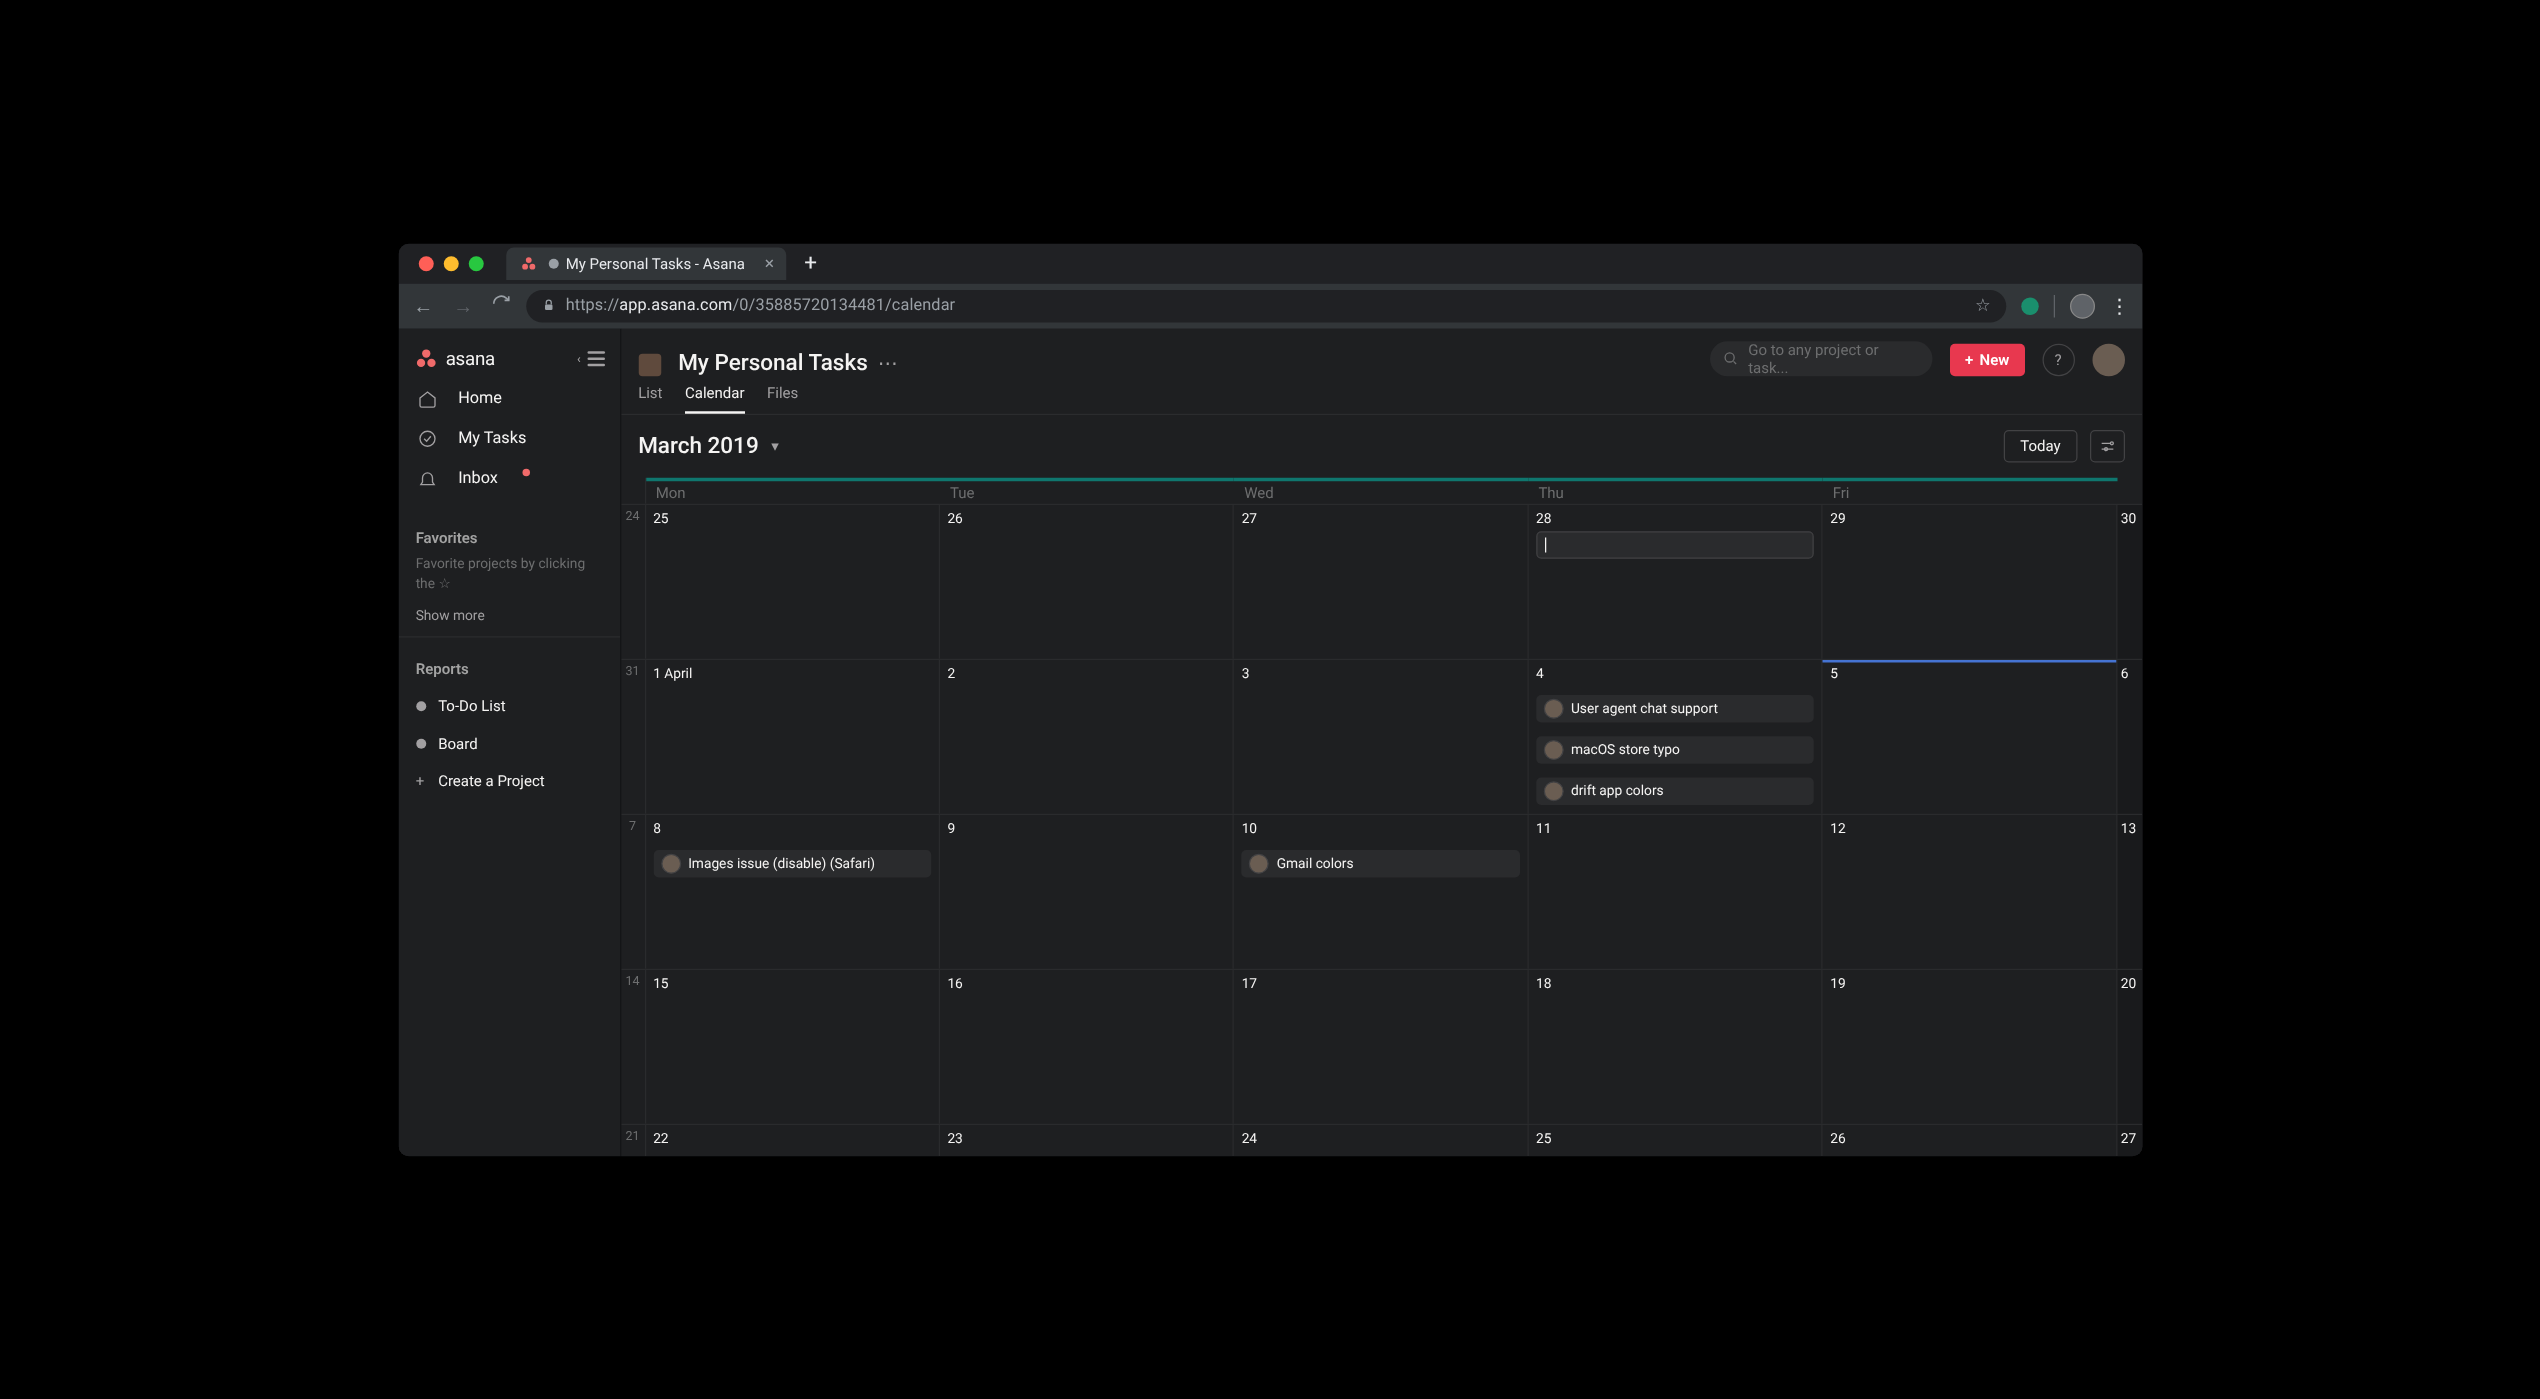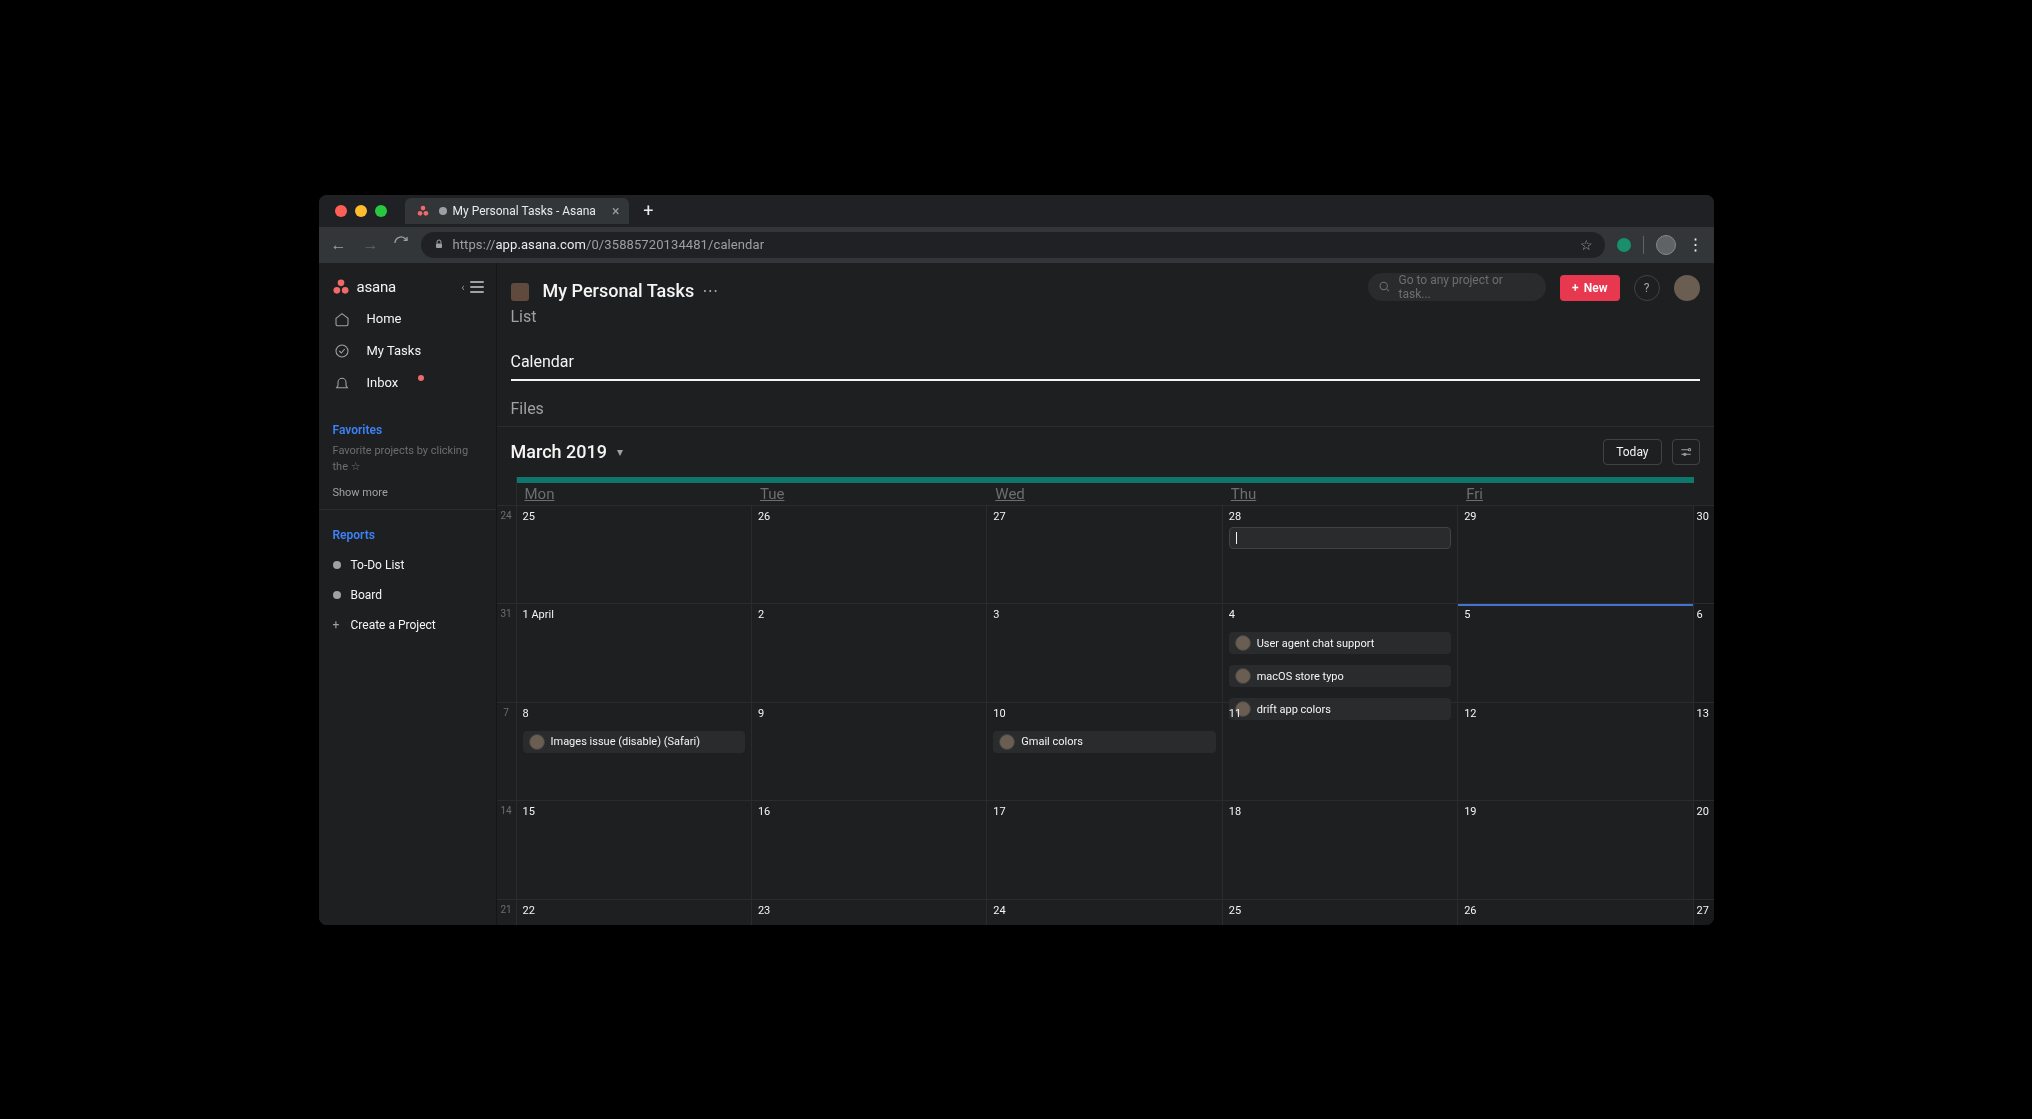--- a/index.html
+++ b/index.html
@@ -222,21 +222,21 @@
       height:6px;
       border-radius:50%;
       background:#f06a6a;
       margin-left:4px;
     }
     .section {
       padding: 12px 14px 4px 14px;
     }
     .section-title {
       font-size:12px;
-      color:#3b82f6;
+      color:#a3a3a3;
       font-weight:600;
       margin-bottom:6px;
     }
     .fav-text {
       font-size:11px;
       color:#6d6e6f;
       line-height:1.5;
     }
     .show-more {
       font-size:11px;
@@ -342,22 +342,21 @@
       border-radius:50%;
       background:#6a5d52;
     }
 
     
     .tabs-row {
       display:flex;
       padding: 6px 14px 0 14px;
       gap:18px;
       border-bottom:1px solid rgba(255,255,255,0.06);
-      font-size:16px;
-      flex-direction:column;
+      font-size:12px;
     }
     .tab-item {
       padding-bottom:8px;
       color:#a2a0a2;
     }
     .tab-item.active {
       color:#f5f4f3;
       border-bottom:2px solid #f5f4f3;
     }
 
@@ -416,25 +415,24 @@
       border-right:1px solid #2a2b2d;
       color:#6d6e6f;
       font-size:10px;
       display:flex;
       align-items:flex-start;
       justify-content:center;
       padding-top:4px;
     }
     .weekday-row .weekday {
       flex:1;
-      font-size:15px;
+      font-size:12px;
       color:#6d6e6f;
       padding: 2px 0 2px 8px;
-      border-top:6px solid #0f766e;
-      text-decoration:underline;
+      border-top:3px solid #0f766e;
     }
     .week {
       display:flex;
       flex:1;
       border-top:1px solid #2a2b2d;
       min-height:0;
     }
     .day {
       flex:1;
       border-right:1px solid #2a2b2d;

